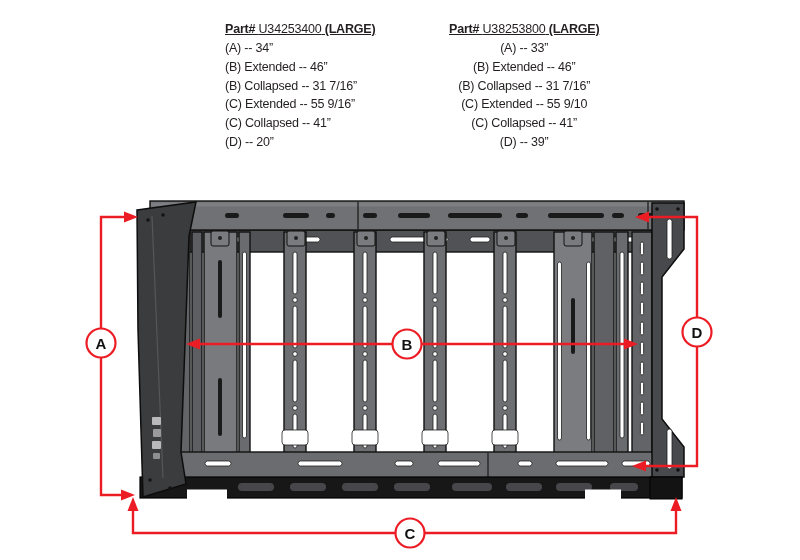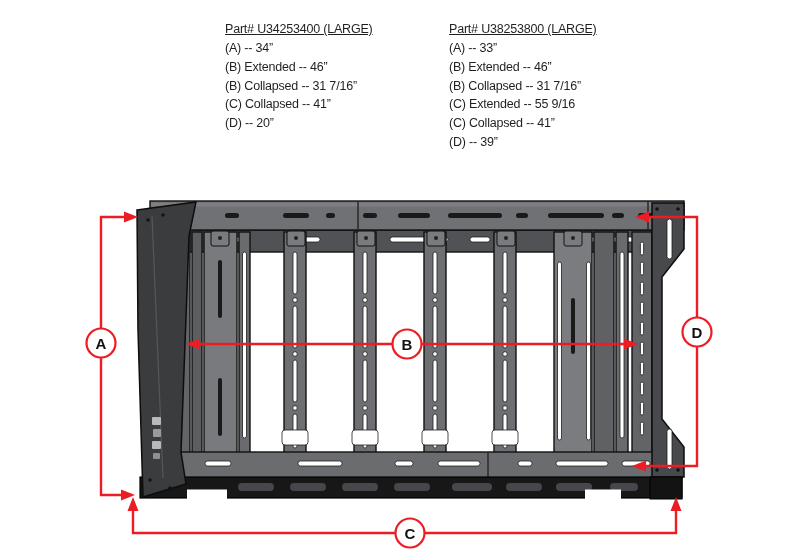--- a/index.html
+++ b/index.html
@@ -6,24 +6,24 @@
   .canvas{
     position:relative;width:800px;height:560px;background:#ffffff;
     font-family:"Liberation Sans",sans-serif;overflow:hidden;
   }
   .spec-col{position:absolute;top:22px;color:#231f20;}
   .spec-col .hdr{
     font-size:12.5px;font-weight:bold;letter-spacing:-0.2px;
     text-decoration:underline;white-space:pre;margin-bottom:3px;
   }
   .spec-col .hdr .pn{font-weight:normal;}
-  .spec-col .hdr .light{font-weight:normal;}
+  .spec-col .hdr .light{font-weight:bold;}
   .spec-col .rows{font-size:12.5px;font-weight:normal;letter-spacing:-0.2px;line-height:18.8px;}
   .col-left{left:225px;}
-  .col-right{left:449px;}
+  .col-right{left:449px;text-align:center;}
   svg{position:absolute;left:0;top:0;}
   .outl{stroke:#121212;stroke-width:1.4;}
   .thin{stroke:#121212;stroke-width:1;}
   .wslot{fill:#ffffff;stroke:#1e1e1e;stroke-width:0.8;}
   .dslot{fill:#1a1a1b;stroke:none;}
   .red{stroke:#EC1C24;stroke-width:2.4;fill:none;}
   .redfill{fill:#EC1C24;stroke:none;}
   .badge{fill:#ffffff;stroke:#EC1C24;stroke-width:2.2;}
   .badge-letter{font-family:"Liberation Sans",sans-serif;font-size:15px;font-weight:bold;fill:#111111;text-anchor:middle;}
 </style>
@@ -31,32 +31,33 @@
 <body>
 
 <div class="canvas">
 
   <div class="spec-col col-left">
     <div class="hdr"><span class="light">Part# </span><span class="pn">U34253400</span><span class="light"> (LARGE)</span></div>
     <div class="rows">
       <div>(A) -- 34”</div>
       <div>(B) Extended -- 46”</div>
       <div>(B) Collapsed -- 31 7/16”</div>
+      <div>(C) Extended -- 55 9/16”</div>
       <div>(C) Collapsed -- 41”</div>
       <div>(D) -- 20”</div>
     </div>
   </div>
 
   <div class="spec-col col-right">
     <div class="hdr"><span class="light">Part# </span><span class="pn">U38253800</span><span class="light"> (LARGE)</span></div>
     <div class="rows">
       <div>(A) -- 33”</div>
       <div>(B) Extended -- 46”</div>
       <div>(B) Collapsed -- 31 7/16”</div>
-      <div>(C) Extended -- 55 9/16</div>
+      <div>(C) Extended -- 55 9/10</div>
       <div>(C) Collapsed -- 41”</div>
       <div>(D) -- 39”</div>
     </div>
   </div>
 
   <svg width="800" height="560" viewBox="0 0 800 560">
     <defs>
       <g id="vslots">
         <rect x="-2" y="20" width="4" height="42" rx="2" class="wslot"></rect>
         <circle cx="0" cy="68" r="2.3" class="wslot"></circle>

